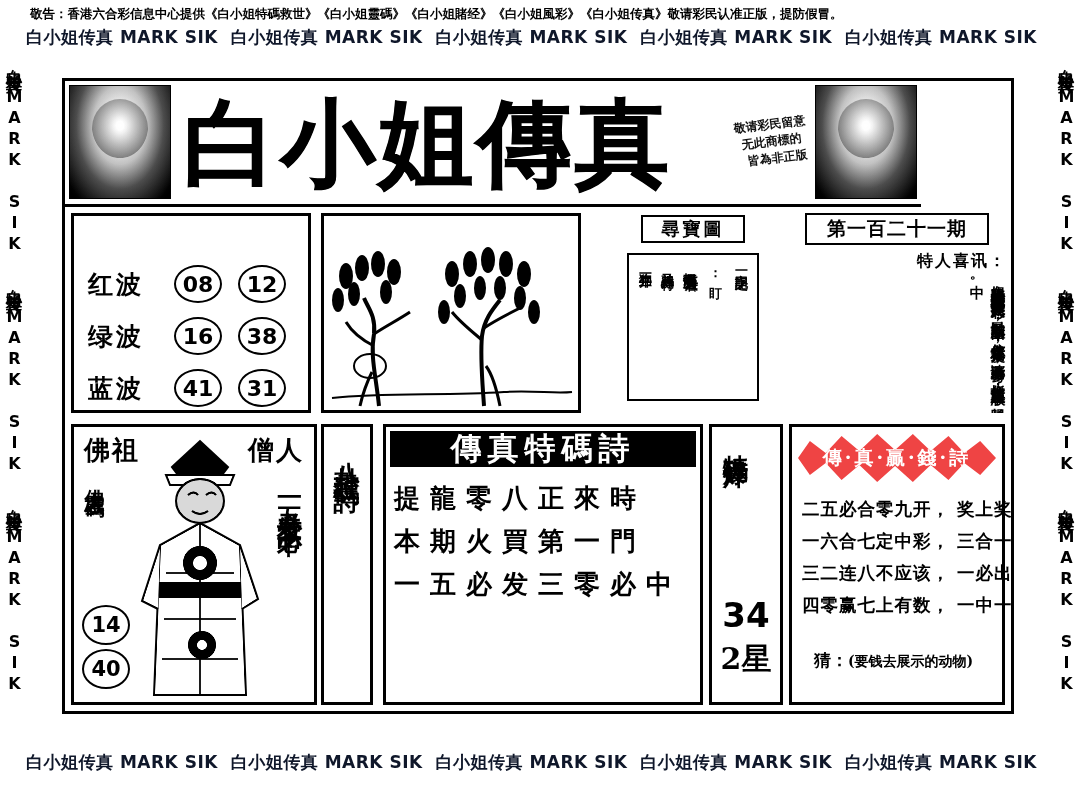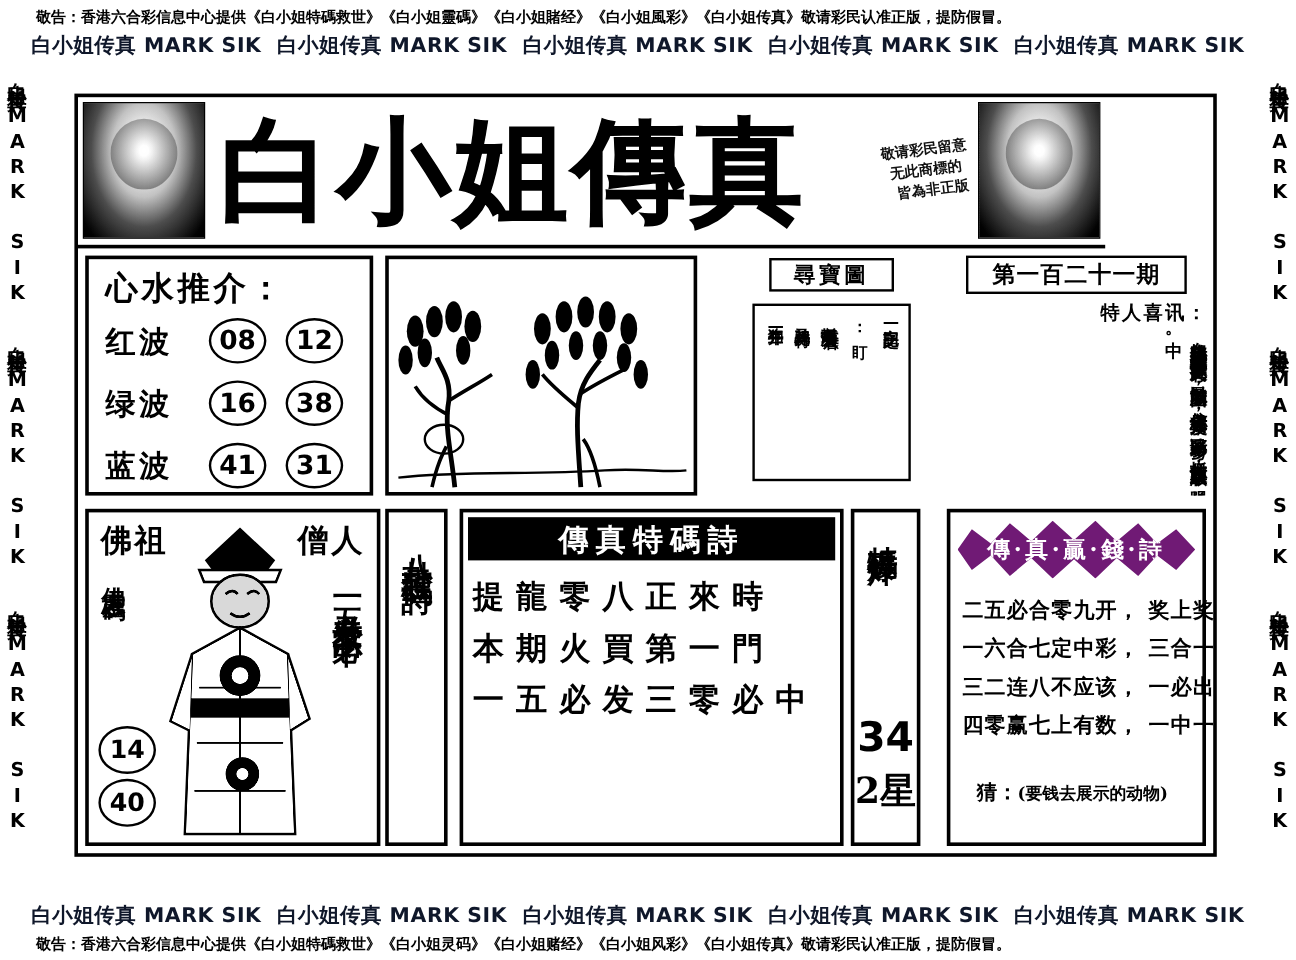--- a/index.html
+++ b/index.html
@@ -205,51 +205,51 @@
     writing-mode:vertical-rl;text-orientation:upright;
     font-size:25px;line-height:30px;font-weight:bold;letter-spacing:4px;
     font-family:"DejaVu Serif", serif;height:216px;
   }
 
   
   .poem{left:318px;top:2px;width:320px;height:281px;}
   .poem-title{
     position:absolute;left:4px;top:4px;width:306px;height:36px;
     background:#000;color:#fff;display:flex;align-items:center;justify-content:center;
-    font-size:25px;font-weight:bold;letter-spacing:6px;
+    font-size:31px;font-weight:bold;letter-spacing:6px;
     font-family:"DejaVu Serif", serif;
   }
   .poem-lines{position:absolute;left:8px;top:50px;}
   .poem-line{
     font-size:26px;line-height:43px;font-weight:bold;letter-spacing:10px;
     font-family:"DejaVu Serif", serif;white-space:nowrap;
   }
 
   
-  .boom{left:644px;top:2px;width:58px;height:281px;}
+  .boom{left:644px;top:2px;width:74px;height:281px;}
   .boom-text{
     position:absolute;left:8px;top:8px;
     writing-mode:vertical-rl;text-orientation:upright;
     font-size:25px;line-height:30px;font-weight:bold;letter-spacing:3px;
     font-family:"DejaVu Serif", serif;
   }
   .boom-num{
     position:absolute;left:0;right:0;top:168px;text-align:center;
     font-size:34px;font-weight:bold;
   }
   .boom-star{
     position:absolute;left:0;right:0;top:212px;text-align:center;
     font-size:30px;font-weight:bold;font-family:"DejaVu Serif", serif;
   }
 
   
   .win{left:724px;top:2px;width:216px;height:281px;}
   .star-banner{
     position:absolute;left:6px;top:6px;width:198px;height:50px;
-    background:#701a75;color:#fff;
+    background:#ef4444;color:#fff;
     display:flex;align-items:center;justify-content:center;
     font-size:19px;font-weight:bold;letter-spacing:3px;
     font-family:"DejaVu Serif", serif;
     clip-path:polygon(0% 50%,6% 16%,14% 40%,22% 6%,31% 36%,40% 2%,49% 34%,58% 2%,67% 36%,76% 6%,84% 40%,92% 16%,100% 50%,92% 84%,84% 60%,76% 94%,67% 64%,58% 98%,49% 66%,40% 98%,31% 64%,22% 94%,14% 60%,6% 84%);
   }
   .win-lines{position:absolute;left:10px;top:66px;}
   .win-line{
     font-size:17.5px;line-height:32px;font-weight:bold;letter-spacing:1px;
     font-family:"DejaVu Serif", serif;white-space:nowrap;
   }
@@ -281,21 +281,20 @@
         <div>敬请彩民留意</div>
         <div>无此商標的</div>
         <div>皆為非正版</div>
       </div>
       <div class="portrait portrait-right"></div>
     </div>
 
     <div class="mid">
 
       <div class="box tips">
-        <div class="tips-title">心水推介：</div>
         <div class="tip-row" style="top:46px">
           <div class="tip-label">红波</div>
           <div class="ball">08</div>
           <div class="ball">12</div>
         </div>
         <div class="tip-row" style="top:98px">
           <div class="tip-label">绿波</div>
           <div class="ball">16</div>
           <div class="ball">38</div>
         </div>
@@ -439,14 +438,13 @@
           <div class="win-line">四零赢七上有数，  一中一</div>
         </div>
         <div class="guess">
           <span>猜：</span><em>(要钱去展示的动物)</em>
         </div>
       </div>
     </div>
   </div>
 
   <div class="markline mark-bottom"><span>白小姐传真 MARK  SIK</span>&nbsp;&nbsp;<span>白小姐传真 MARK  SIK</span>&nbsp;&nbsp;<span>白小姐传真 MARK  SIK</span>&nbsp;&nbsp;<span>白小姐传真 MARK  SIK</span>&nbsp;&nbsp;<span>白小姐传真 MARK  SIK</span></div>
-  <div class="notice notice-bottom">敬告：香港六合彩信息中心提供《白小姐特碼救世》《白小姐灵码》《白小姐赌经》《白小姐风彩》《白小姐传真》敬请彩民认准正版，提防假冒。</div>
 </div>
 
 </body></html>

